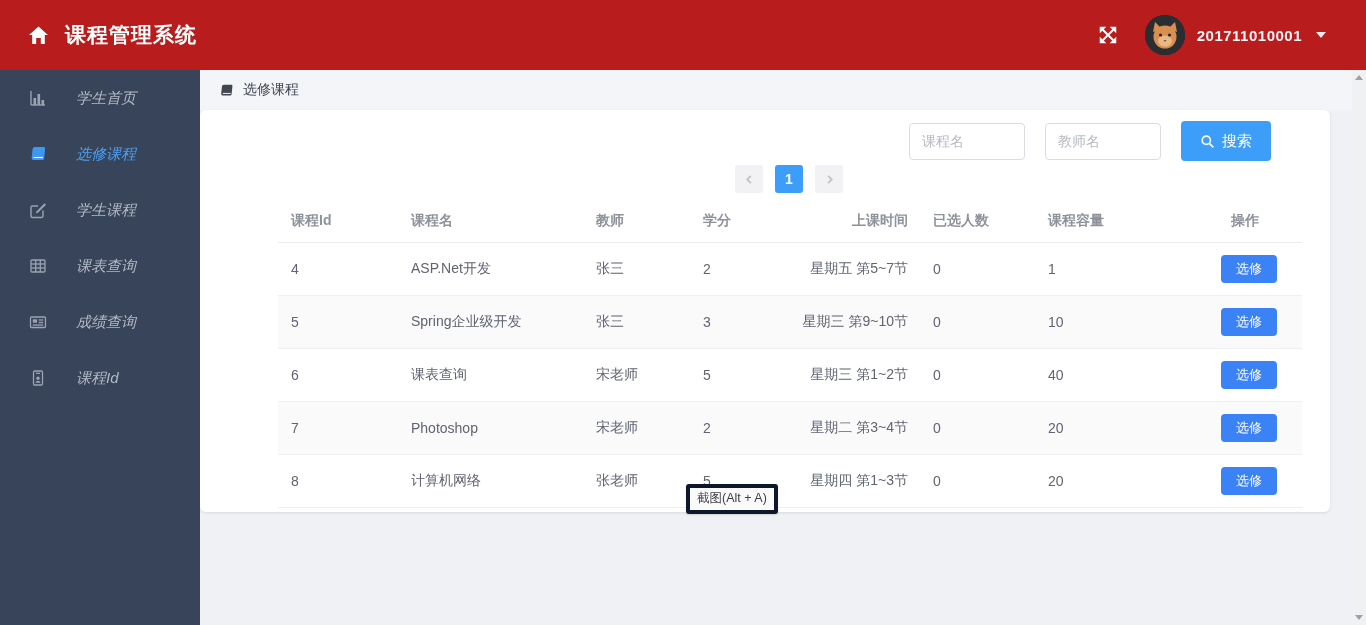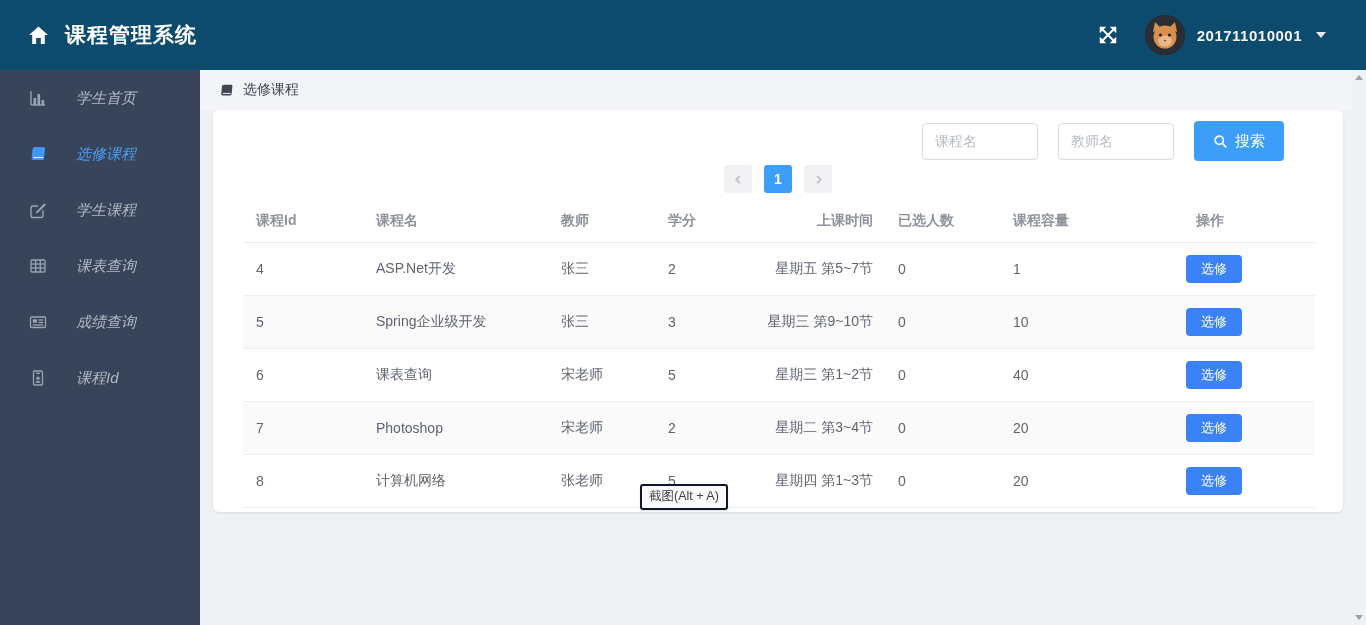--- a/index.html
+++ b/index.html
@@ -4,21 +4,21 @@
 <style>
   * { margin:0; padding:0; box-sizing:border-box; }
   html,body { width:1366px; height:625px; }
   body {
     font-family:"Liberation Sans","DejaVu Sans",sans-serif;
     position:relative; overflow:hidden; background:#eff1f5;
   }
   
   .navbar {
     position:absolute; left:0; top:0; width:1366px; height:70px;
-    background:#0c4a6e; display:flex; align-items:center; z-index:30;
+    background:#b91c1c; display:flex; align-items:center; z-index:30;
   }
   .brand { display:flex; align-items:center; gap:16px; padding-left:28px; }
   .brand-title { color:#ffffff; font-size:21px; font-weight:700; letter-spacing:1px; }
   .nav-right { position:absolute; right:40px; top:0; height:70px; display:flex; align-items:center; gap:26px; }
   .fs-btn { width:22px; height:22px; cursor:pointer; }
   .user-chip { display:flex; align-items:center; gap:12px; cursor:pointer; }
   .avatar {
     width:40px; height:40px; border-radius:50%; overflow:hidden; background:#20242a;
     flex:0 0 auto;
   }
@@ -43,22 +43,22 @@
   .main {
     position:absolute; left:200px; top:70px; width:1152px; height:555px;
     background:#eff1f5;
   }
   .breadcrumb-bar {
     height:40px; background:#f4f5f8; display:flex; align-items:center; gap:9px;
     padding-left:19px; color:#3e4450; font-size:14px;
   }
   .breadcrumb-bar .b-icon { color:#41464f; display:flex; }
   .card {
-    margin-left:13px; width:1130px; height:402px; background:#ffffff;
-    border-radius:6px; box-shadow:0 1px 3px rgba(20,30,50,.10);
+    margin-left:0; width:1130px; height:402px; background:#ffffff;
+    border-radius:6px; box-shadow:0 1px 3px rgba(20,30,50,.10);padding-left:48px;
   }
   
   .toolbar {
     display:flex; justify-content:flex-end; align-items:center; gap:20px;
     padding:11px 59px 0 0;
   }
   .search-input {
     width:116px; height:37px; border:1px solid #d9dce3; border-radius:4px;
     padding:0 12px; font-size:14px; color:#5f6470; outline:none;
     font-family:"Liberation Sans","DejaVu Sans",sans-serif;
@@ -93,22 +93,22 @@
   th.col-chosen, td.col-chosen { padding-left:18px; }
   td.col-action, th.col-action { padding-left:3px; }
   th.col-action { padding-left:13px; }
   .enroll-btn {
     width:56px; height:28px; background:#3b82f6; border:none; border-radius:4px;
     color:#ffffff; font-size:13px; cursor:pointer;
     font-family:"Liberation Sans","DejaVu Sans",sans-serif;
   }
   
   .shot-tooltip {
-    position:absolute; left:640px; top:484px; z-index:50;
-    background:#fafafa; border:2px solid #0f172a; border-radius:3px;
+    position:absolute; left:686px; top:484px; z-index:50;
+    background:#fafafa; border:4px solid #0f172a; border-radius:3px;
     padding:2px 7px 3px 7px; font-size:12.5px; color:#3c3f45; white-space:nowrap;
     box-shadow:0 1px 2px rgba(0,0,0,.12);
   }
   
   .page-scrollbar {
     position:absolute; right:0; top:70px; width:14px; height:555px;
     background:#f0f1f3; z-index:25; display:flex; flex-direction:column;
     justify-content:space-between; align-items:center; padding:5px 0;
   }
   .sb-arrow-up {

